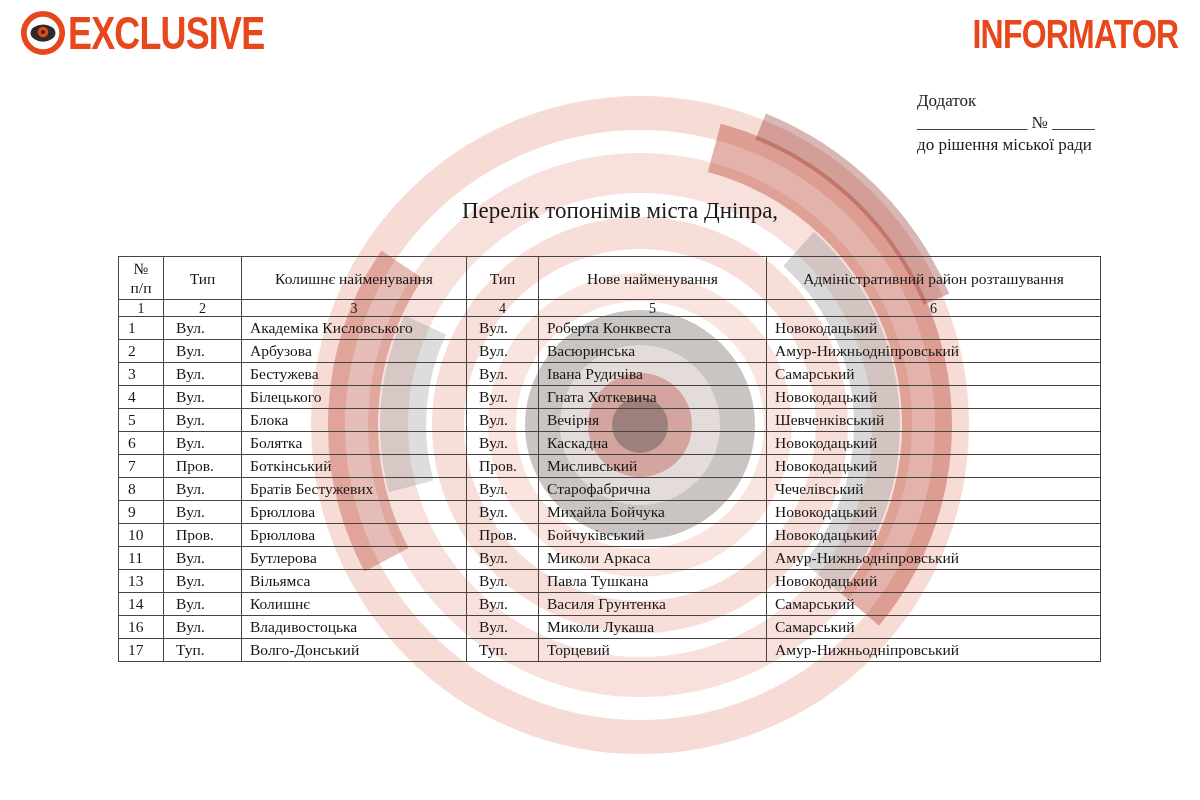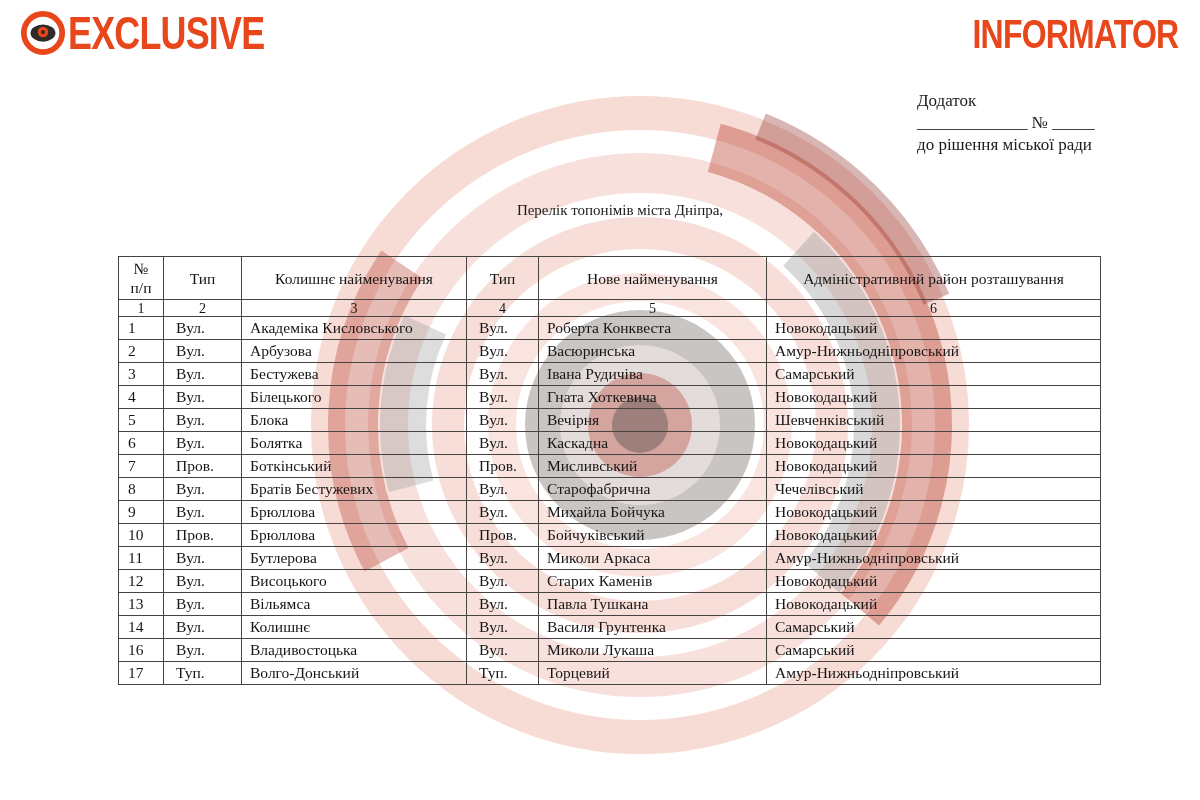--- a/index.html
+++ b/index.html
@@ -19,21 +19,21 @@
     position:absolute; top:14px; right:22px; height:38px;
     font-family:"Liberation Sans", sans-serif; font-weight:bold; line-height:1;
     color:#e8461b; font-size:40px; letter-spacing:-1px;
     transform:scaleX(0.80); transform-origin:right center;
   }
   
   .watermark { position:absolute; left:280px; top:65px; width:720px; height:720px; pointer-events:none; }
   
   .corner-block { position:absolute; left:905px; top:90px; font-size:17px; line-height:22px;margin-left:12px; }
   .corner-line { white-space:pre; }
-  .doc-title { position:absolute; left:120px; top:197px; width:1000px; text-align:center; font-size:15px; line-height:27px;font-family:Liberation Serif, serif; }
+  .doc-title { position:absolute; left:120px; top:197px; width:1000px; text-align:center; font-size:23px; line-height:27px;font-family:Liberation Serif, serif; }
   
   table.toponyms {
     position:absolute; left:118px; top:256px; width:982px;
     border-collapse:collapse; table-layout:fixed; font-size:15.5px; color:#161616;
     background:transparent;
   }
   .toponyms th, .toponyms td { border:1px solid #474340; overflow:hidden; white-space:nowrap; }
   .toponyms thead th {
     font-weight:normal; text-align:center; height:42px; vertical-align:middle;
     white-space:pre-line; line-height:19px; padding:0 4px;
@@ -200,28 +200,20 @@
   </tr>
       <tr>
     <td>11</td>
     <td>Вул.</td>
     <td>Бутлерова</td>
     <td>Вул.</td>
     <td>Миколи Аркаса</td>
     <td>Амур-Нижньодніпровський</td>
   </tr>
       <tr>
-    <td>12</td>
-    <td>Вул.</td>
-    <td>Висоцького</td>
-    <td>Вул.</td>
-    <td>Старих Каменів</td>
-    <td>Новокодацький</td>
-  </tr>
-      <tr>
     <td>13</td>
     <td>Вул.</td>
     <td>Вільямса</td>
     <td>Вул.</td>
     <td>Павла Тушкана</td>
     <td>Новокодацький</td>
   </tr>
       <tr>
     <td>14</td>
     <td>Вул.</td>

